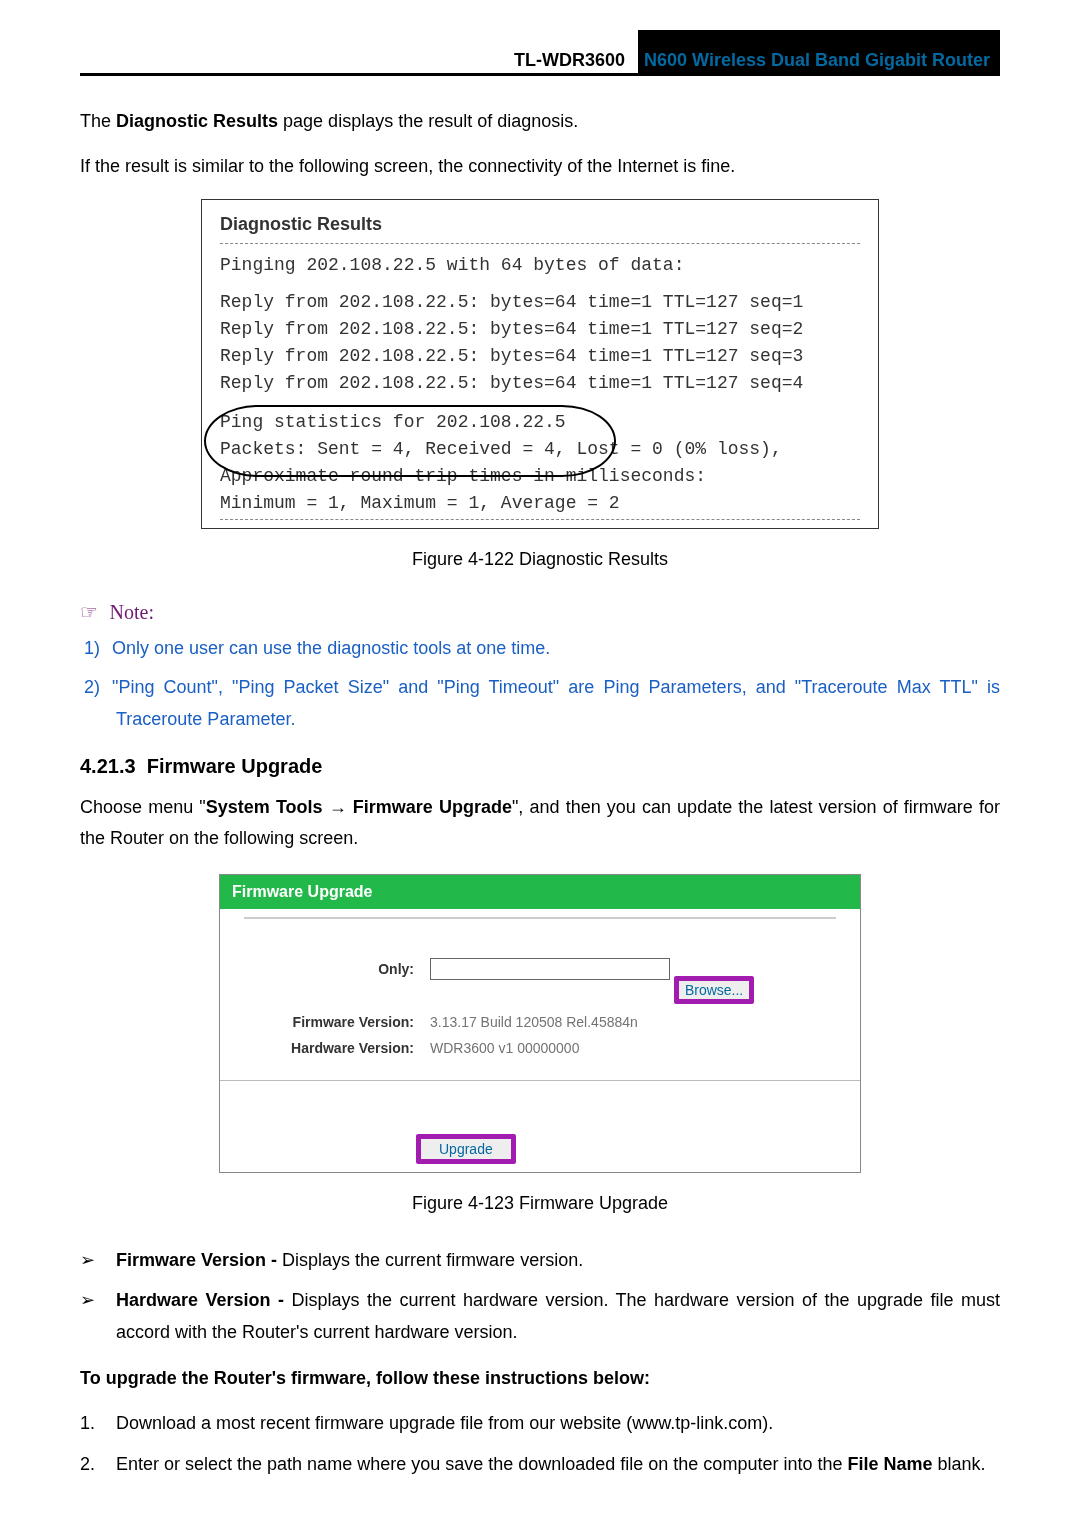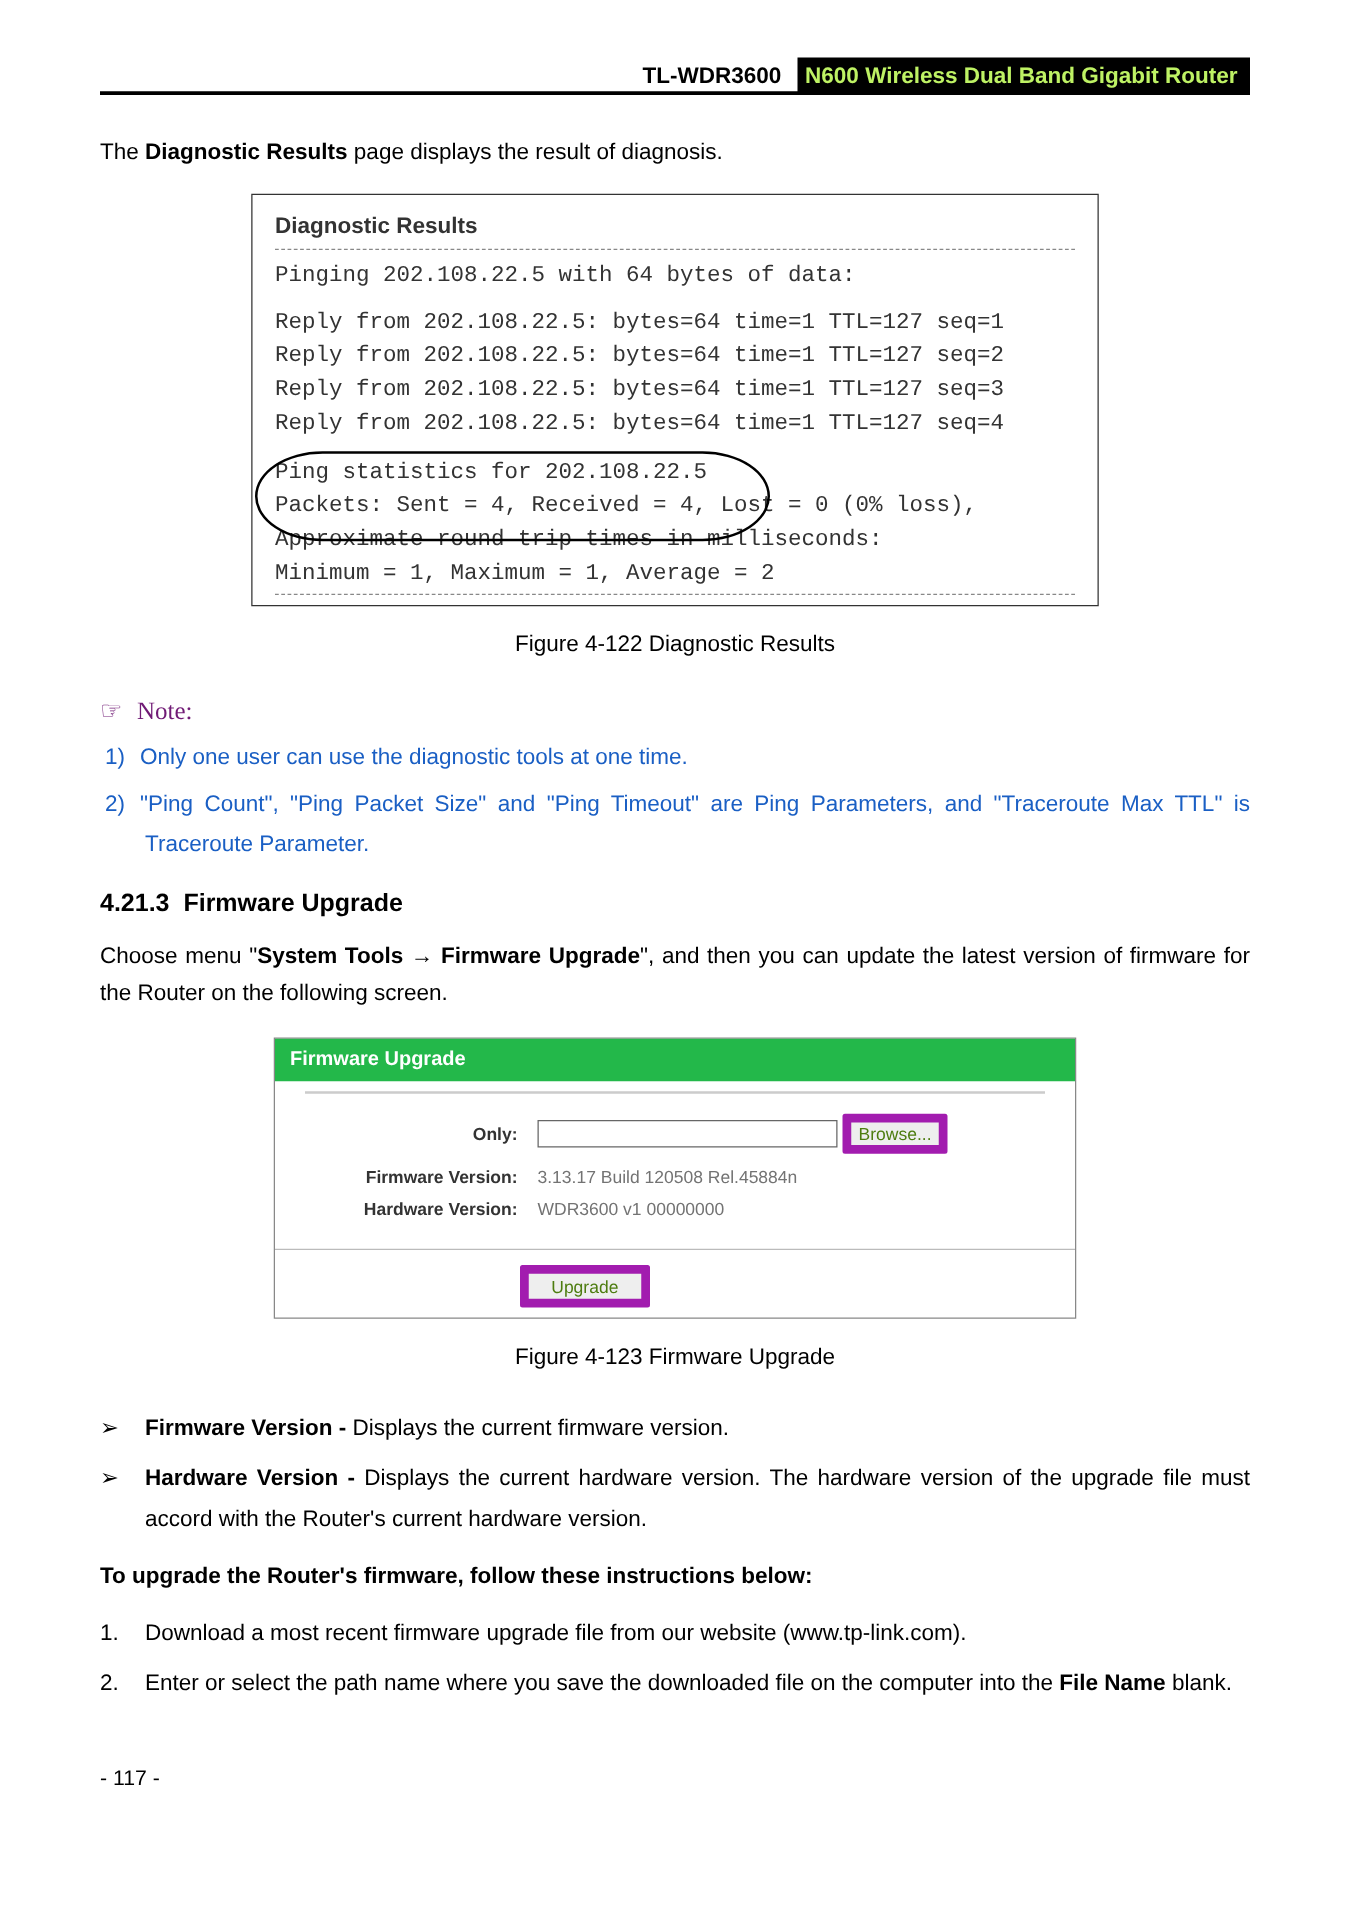--- a/index.html
+++ b/index.html
@@ -19,23 +19,23 @@
     padding-bottom: 2px;
     margin-bottom: 30px;
     font-size: 18px;
   }
   .model {
     font-weight: bold;
     margin-right: 8px;
   }
   .device-name {
     background: #000;
-    color: #bef264;
-    font-weight: bold;
-    padding: 4px 10px 4px 6px;
+    color: #0369a1;
+    font-weight: bold;
+    padding: 20px 10px 4px 6px;
   }
   .para {
     font-size: 18px;
     line-height: 1.7;
     margin: 14px 0;
   }
   .b { font-weight: bold; }
   .diag-box {
     width: 640px;
     margin: 18px auto 10px auto;
@@ -152,26 +152,27 @@
     color: #737373;
   }
   .file-input {
     width: 240px;
     height: 22px;
     border: 1px solid #666;
     background: #fff;
     box-sizing: border-box;
   }
   .btn {
-    border: 7px solid #a21caf;
+    border: 5px solid #a21caf;
     background: #eee;
     font-size: 14px;
     padding: 1px 6px;
     border-radius: 2px;
-    color: #4d7c0f;
+    color: #0369a1;
+    margin-top: 41px;
   }
   .fw-footer {
     border-top: 1px solid #bbb;
     padding: 12px 0 8px 196px;
   }
   .bullet-list {
     margin: 6px 0;
   }
   .bullet-item {
     display: flex;
@@ -195,20 +196,21 @@
 <div class="page">
 
   <div class="header-bar">
     <span class="model">TL-WDR3600</span>
     <span class="device-name">N600 Wireless Dual Band Gigabit Router</span>
   </div>
 
   <p class="para">
     <span>The </span><span class="b">Diagnostic Results</span><span> page displays the result of diagnosis.</span>
   </p>
+  <p class="para">If the result is similar to the following screen, the connectivity of the Internet is fine.</p>
 
   <div class="diag-box">
     <div class="diag-title">Diagnostic Results</div>
     <div class="diag-body">
       <div>Pinging 202.108.22.5 with 64 bytes of data:</div>
       <div style="height:10px"></div>
       <div>Reply from 202.108.22.5:  bytes=64  time=1  TTL=127  seq=1</div>
       <div>Reply from 202.108.22.5:  bytes=64  time=1  TTL=127  seq=2</div>
       <div>Reply from 202.108.22.5:  bytes=64  time=1  TTL=127  seq=3</div>
       <div>Reply from 202.108.22.5:  bytes=64  time=1  TTL=127  seq=4</div>

